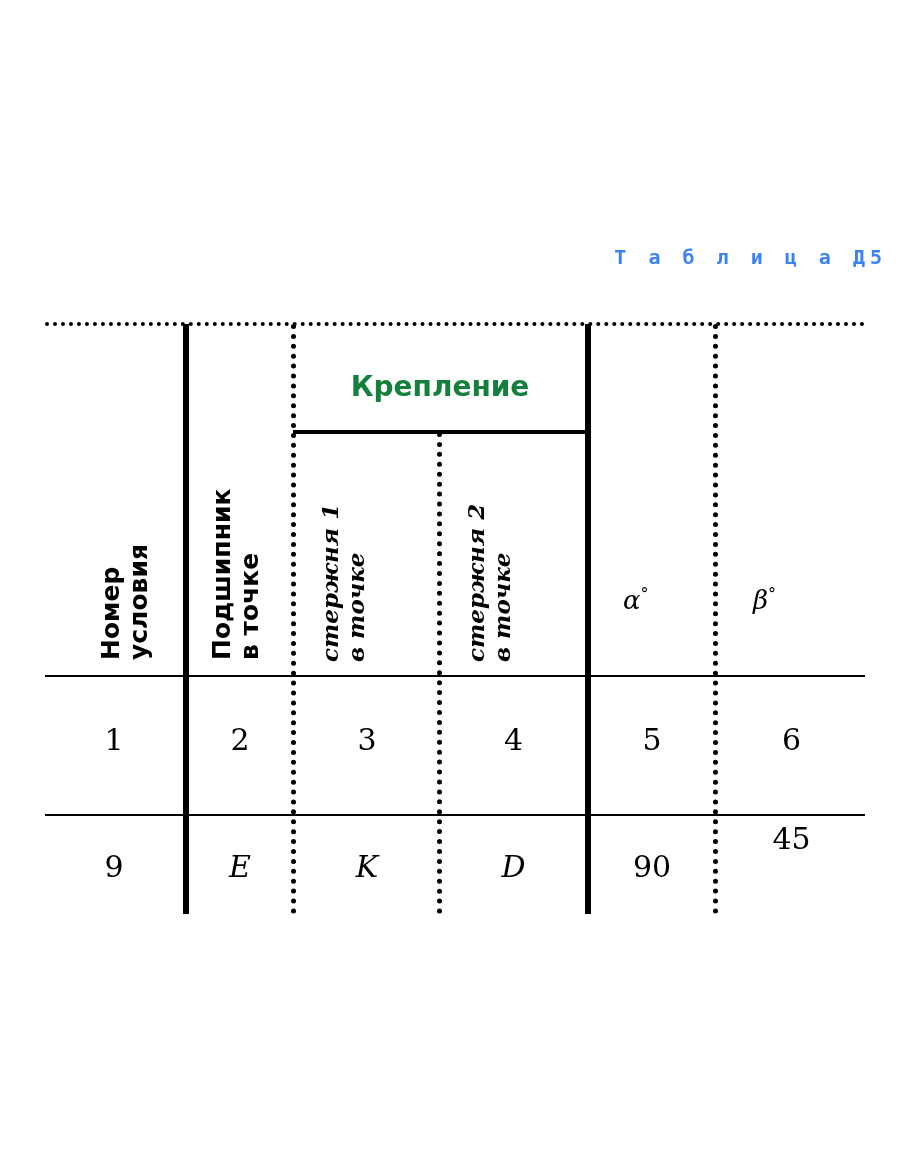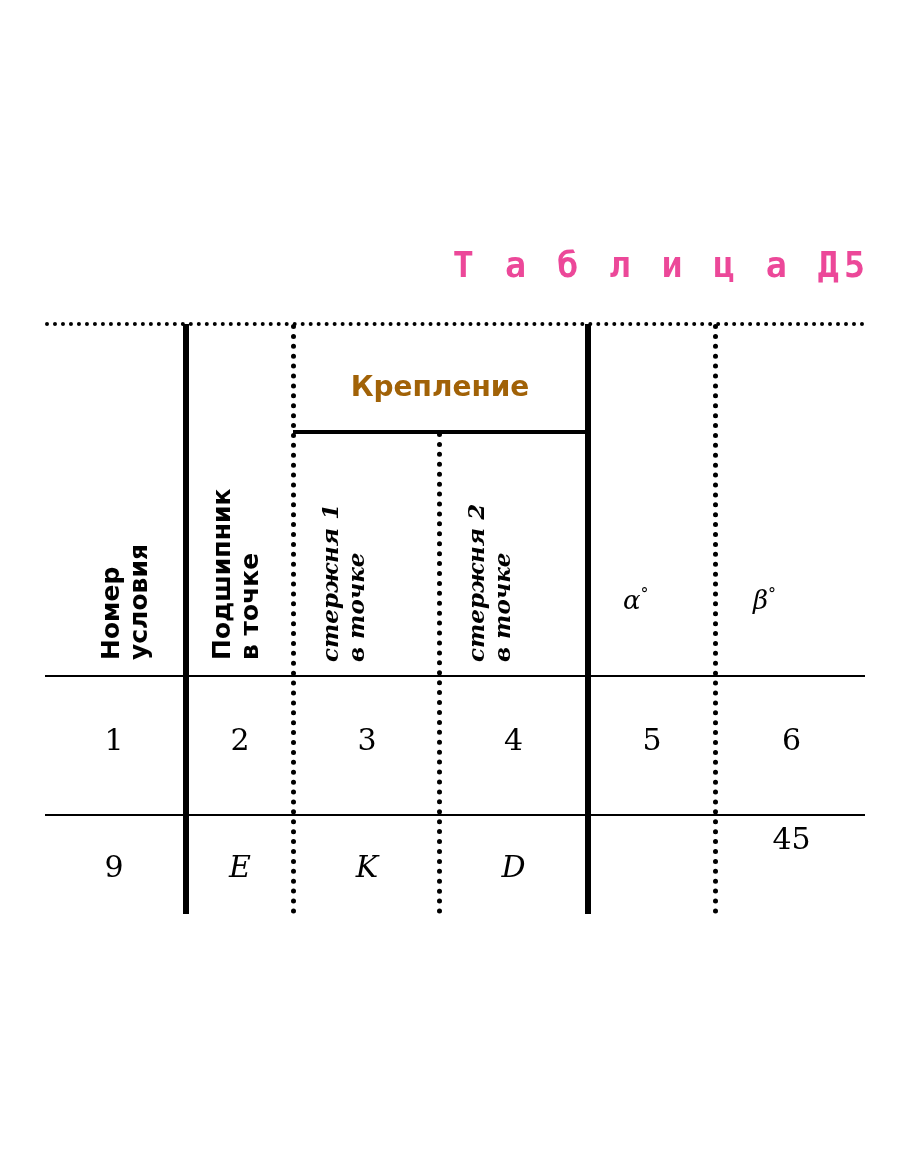--- a/index.html
+++ b/index.html
@@ -13,26 +13,26 @@
     font-family: "Liberation Serif", serif;
     color: #000000;
     position: relative;
     overflow: hidden;
   }
 
   
   #table-caption {
     position: absolute;
     top: 245px;
-    right: 40px;
+    right: 23px;
     font-family: "DejaVu Sans Mono", monospace;
     font-weight: bold;
-    font-size: 35px;
+    font-size: 20px;
     letter-spacing: 5px;
-    color: #ec4899;
+    color: #3b82f6;
     white-space: nowrap;
   }
 
   
   #table-wrap {
     position: absolute;
     left: 45px;
     top: 322px;
     width: 820px;
     height: 595px;
@@ -88,21 +88,21 @@
   
   #merged-head {
     position: absolute;
     left: 250px;
     top: 48px;
     width: 290px;
     text-align: center;
     font-family: "DejaVu Sans", sans-serif;
     font-weight: bold;
     font-size: 28px;
-    color: #a16207;
+    color: #15803d;
   }
   #merged-underline {
     position: absolute;
     left: 248px;
     top: 108px;
     width: 294px;
     height: 4px;
     background: #000;
   }
 
@@ -180,15 +180,16 @@
   <div class="cell num" style="left:144px; top:400px; width:102px;">2</div>
   <div class="cell num" style="left:252px; top:400px; width:140px;">3</div>
   <div class="cell num" style="left:397px; top:400px; width:143px;">4</div>
   <div class="cell num" style="left:546px; top:400px; width:122px;">5</div>
   <div class="cell num" style="left:673px; top:400px; width:147px;">6</div>
 
   <div class="cell num" style="left:0px;   top:527px; width:138px;">9</div>
   <div class="cell ital" style="left:144px; top:527px; width:102px;">E</div>
   <div class="cell ital" style="left:252px; top:527px; width:140px;">K</div>
   <div class="cell ital" style="left:397px; top:527px; width:143px;">D</div>
+  <div class="cell num" style="left:546px; top:527px; width:122px;">90</div>
   <div class="cell num" style="left:673px; top:499px; width:147px;">45</div>
 
 </div>
 
 </body></html>

